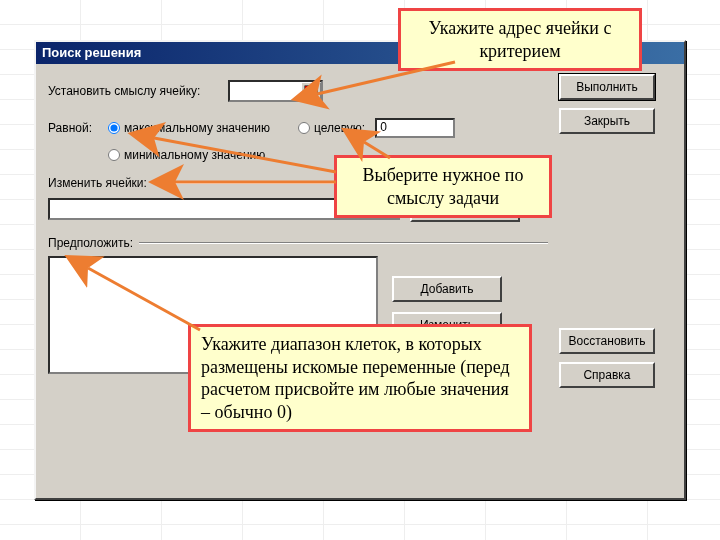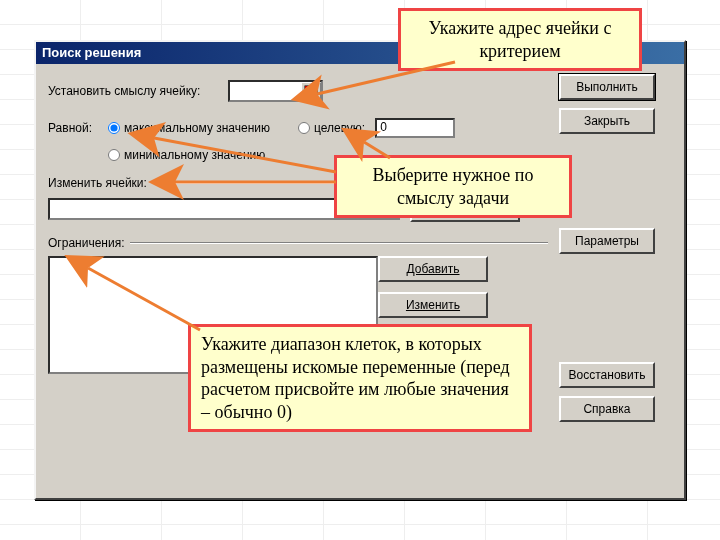--- a/index.html
+++ b/index.html
@@ -116,21 +116,20 @@
 <div class="grid-bg"></div>
 
 <div class="dialog">
   <div class="titlebar">Поиск решения</div>
   <div class="client">
 
     <div class="btn-col">
       <button class="btn" data-default="true"><span>Выполнить</span></button>
       <button class="btn"><span>Закрыть</span></button>
       <div class="spacer"></div>
-      <button class="btn"><span>Параметры</span></button>
       <div style="height:92px"></div>
       <button class="btn"><span>Восстановить</span></button>
       <button class="btn"><span>Справка</span></button>
     </div>
 
     <div class="row" style="margin-top:6px;">
       <span class="lbl" style="width:180px">Установить смыслу ячейку:</span>
       <span class="input-cell">
         <input class="target-input" value="$A$1" style="">
         <span class="ref-btn">
@@ -177,37 +176,37 @@
               <rect x="1" y="1" width="12" height="10" fill="#fff" stroke="#000" stroke-width="1"></rect>
               <rect x="1" y="1" width="12" height="3" fill="#c00"></rect>
               <line x1="1" y1="6" x2="13" y2="6" stroke="#c00"></line>
             </svg>
         </span>
       </span>
       <button class="btn" style="width:110px"><span>Предположить</span></button>
     </div>
 
     <div class="groupline" style="width:500px">
-      <span class="gl-text">Ограничения:</span>
+      <span class="gl-text">Предположить:</span>
       <span class="gl-line"></span>
     </div>
-    <div class="row" style="margin-top:6px; align-items:flex-start; text-decoration:underline;">
+    <div class="row" style="margin-top:6px; align-items:flex-end; gap:14px;">
       <div class="listbox"></div>
       <div style="display:flex; flex-direction:column; gap:10px;">
         <button class="btn" style="width:110px"><span>Добавить</span></button>
         <button class="btn" style="width:110px"><span>Изменить</span></button>
         <button class="btn" style="width:110px"><span>Удалить</span></button>
       </div>
     </div>
 
   </div>
 </div>
 
 <div class="callout" style="left:398px; top:8px; width:244px;">Укажите адрес ячейки с критерием</div>
-<div class="callout" style="left:334px; top:155px; width:238px;">Выберите нужное по смыслу задачи</div>
+<div class="callout" style="left:334px; top:155px; width:218px;">Выберите нужное по смыслу задачи</div>
 <div class="callout" style="left:188px; top:324px; width:344px; text-align:left;">Укажите диапазон клеток, в которых размещены искомые переменные (перед расчетом присвойте им любые значения – обычно 0)</div>
 
 <svg class="arrow-layer">
   <defs>
     <marker id="ah" markerWidth="14" markerHeight="14" refX="3" refY="6" orient="auto">
       <path d="M0,0 L12,6 L0,12 L3,6 Z" fill="#ed7d31"></path>
     </marker>
   </defs>
 
   <line x1="455" y1="62" x2="317" y2="94" stroke="#ed7d31" stroke-width="3" marker-end="url(#ah)"></line>

